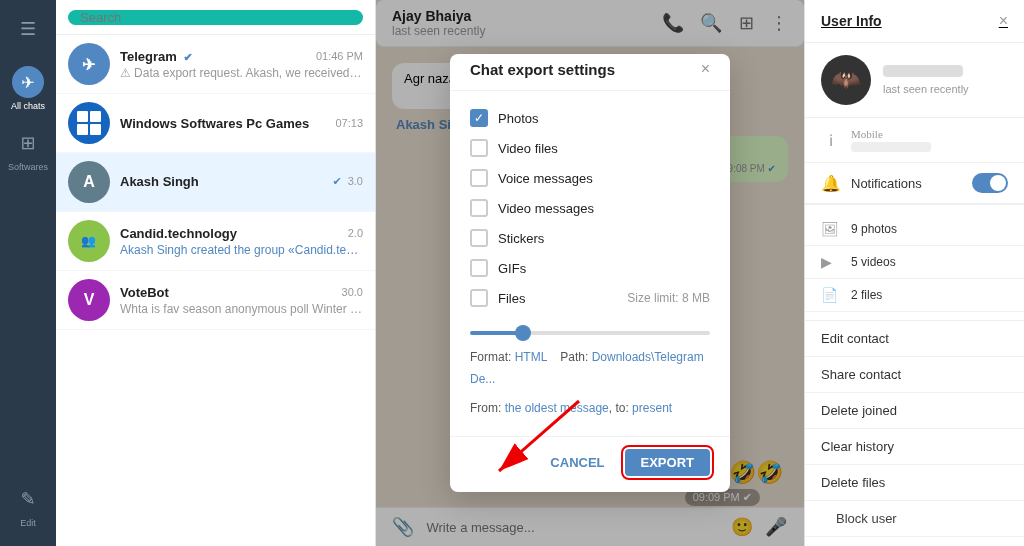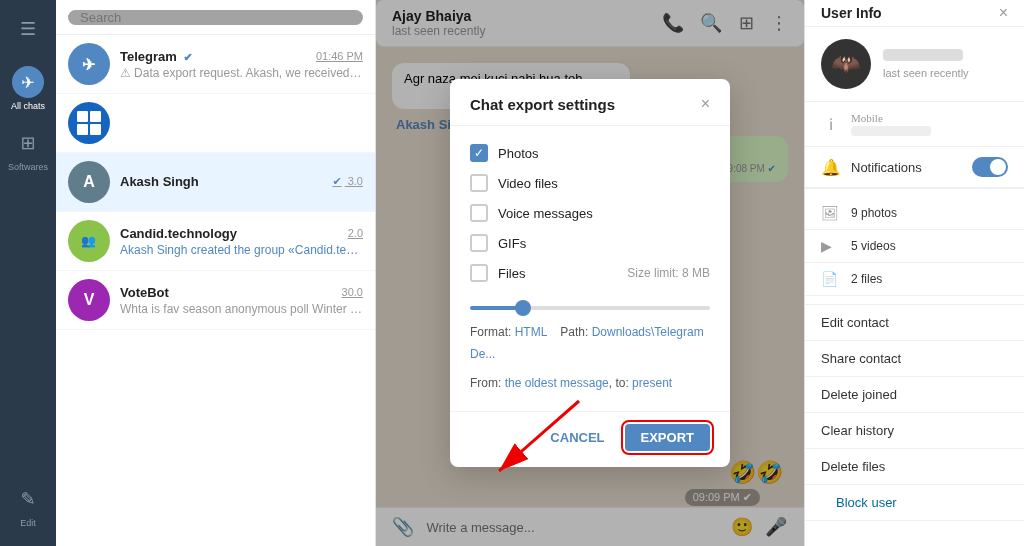--- a/index.html
+++ b/index.html
@@ -70,21 +70,21 @@
     }
     .search-bar {
       padding: 8px 12px;
       border-bottom: 1px solid #eee;
     }
     .search-input {
       width: 100%;
       padding: 0 12px;
       border-radius: 18px;
       border: none;
-      background: #a3a3a3;
+      background: #14b8a6;
       font-size: 13px;
       outline: none;
     }
     .chat-item {
       display: flex;
       align-items: center;
       padding: 8px 12px;
       cursor: pointer;
       border-bottom: 1px solid #f5f5f5;
       position: relative;
@@ -99,21 +99,21 @@
       display: flex;
       align-items: center;
       justify-content: center;
       font-weight: bold;
       color: #fff;
       font-size: 16px;
     }
     .chat-info { flex: 1; min-width: 0; }
     .chat-name-row { display: flex; align-items: center; justify-content: space-between; }
     .chat-name { font-size: 13px; font-weight: 600; color: #222; white-space: nowrap; overflow: hidden; text-overflow: ellipsis; }
-    .chat-time { font-size: 11px; color: #999; white-space: nowrap; margin-left: 20px; text-decoration: underline; }
+    .chat-time { font-size: 11px; color: #999; white-space: nowrap; margin-left: 20px; }
     .chat-preview { font-size: 12px; color: #999; white-space: nowrap; overflow: hidden; text-overflow: ellipsis; margin-top: 2px; }
     .chat-preview.blue { color: #5288c1; }
     .verified-badge { color: #5288c1; font-size: 11px; margin-left: 3px; }
     .check-mark { color: #5288c1; font-size: 11px; margin-right: 3px; }
 
     
     .chat-main {
       flex: 1;
       display: flex;
       flex-direction: column;
@@ -175,22 +175,23 @@
       border-left: 1px solid #e0e0e0;
       display: flex;
       flex-direction: column;
       flex-shrink: 0;
       overflow-y: auto;
     }
     .user-info-header {
       display: flex;
       align-items: center;
       justify-content: space-between;
-      padding: 4px 16px;
+      padding: 12px 16px;
       border-bottom: 1px solid #eee;
+      text-decoration: underline;
     }
     .user-info-title { font-size: 14px; font-weight: 600; color: #222; }
     .user-info-close { color: #999; cursor: pointer; font-size: 16px; }
     .user-info-avatar-section {
       display: flex;
       align-items: center;
       padding: 12px 16px;
       border-bottom: 1px solid #eee;
     }
     .user-avatar-large {
@@ -262,21 +263,21 @@
       cursor: pointer;
     }
     .media-row .media-icon { color: #999; font-size: 14px; width: 20px; }
     .action-row {
       padding: 10px 16px;
       font-size: 13px;
       color: #333;
       border-bottom: 1px solid #f0f0f0;
       cursor: pointer;
     }
-    .action-row.danger { color: #0369a1; padding-left: 31px; }
+    .action-row.danger { color: #404040; padding-left: 31px; }
 
     
     .modal-overlay {
       position: absolute;
       top: 0; left: 0; right: 0; bottom: 0;
       background: rgba(0,0,0,0.3);
       display: flex;
       align-items: center;
       justify-content: center;
       z-index: 100;
@@ -285,21 +286,21 @@
       background: #fff;
       border-radius: 8px;
       width: 280px;
       padding: 0;
       box-shadow: 0 8px 32px rgba(0,0,0,0.2);
     }
     .modal-header {
       display: flex;
       align-items: center;
       justify-content: space-between;
-      padding: 16px 20px 12px;
+      padding: 6px 20px 12px;
       border-bottom: 1px solid #f0f0f0;
     }
     .modal-title { font-size: 15px; font-weight: 600; color: #222; }
     .modal-close { color: #999; cursor: pointer; font-size: 16px; }
     .modal-body { padding: 12px 20px; }
     .checkbox-item {
       display: flex;
       align-items: center;
       padding: 6px 0;
       gap: 10px;
@@ -440,20 +441,24 @@
   <div class="chat-item">
     <div class="avatar" style="background:#1565c0;">
       <svg width="28" height="28" viewBox="0 0 28 28">
         <rect x="2" y="2" width="11" height="11" fill="#fff" rx="1"></rect>
         <rect x="15" y="2" width="11" height="11" fill="#fff" rx="1"></rect>
         <rect x="2" y="15" width="11" height="11" fill="#fff" rx="1"></rect>
         <rect x="15" y="15" width="11" height="11" fill="#fff" rx="1"></rect>
       </svg>
     </div>
     <div class="chat-info">
+      <div class="chat-name-row">
+        <span class="chat-name">Windows Softwares Pc Games</span>
+        <span class="chat-time">07:13</span>
+      </div>
     </div>
   </div>
 
   <div class="chat-item active">
     <div class="avatar" style="background:#607d8b;">A</div>
     <div class="chat-info">
       <div class="chat-name-row">
         <span class="chat-name">Akash Singh</span>
         <span class="chat-time"><span class="check-mark">✔</span> 3.0</span>
       </div>
@@ -536,21 +541,29 @@
         <div class="checkbox-item">
           <div class="checkbox"></div>
           <span class="checkbox-label">Video files</span>
         </div>
 
         <div class="checkbox-item">
           <div class="checkbox"></div>
           <span class="checkbox-label">Voice messages</span>
         </div>
 
-
+        <div class="checkbox-item">
+          <div class="checkbox"></div>
+          <span class="checkbox-label">Video messages</span>
+        </div>
+
+        <div class="checkbox-item">
+          <div class="checkbox"></div>
+          <span class="checkbox-label">Stickers</span>
+        </div>
 
         <div class="checkbox-item">
           <div class="checkbox"></div>
           <span class="checkbox-label">GIFs</span>
         </div>
 
         <div class="checkbox-item">
           <div class="checkbox"></div>
           <span class="checkbox-label">Files</span>
           <span class="size-limit">Size limit: 8 MB</span>

